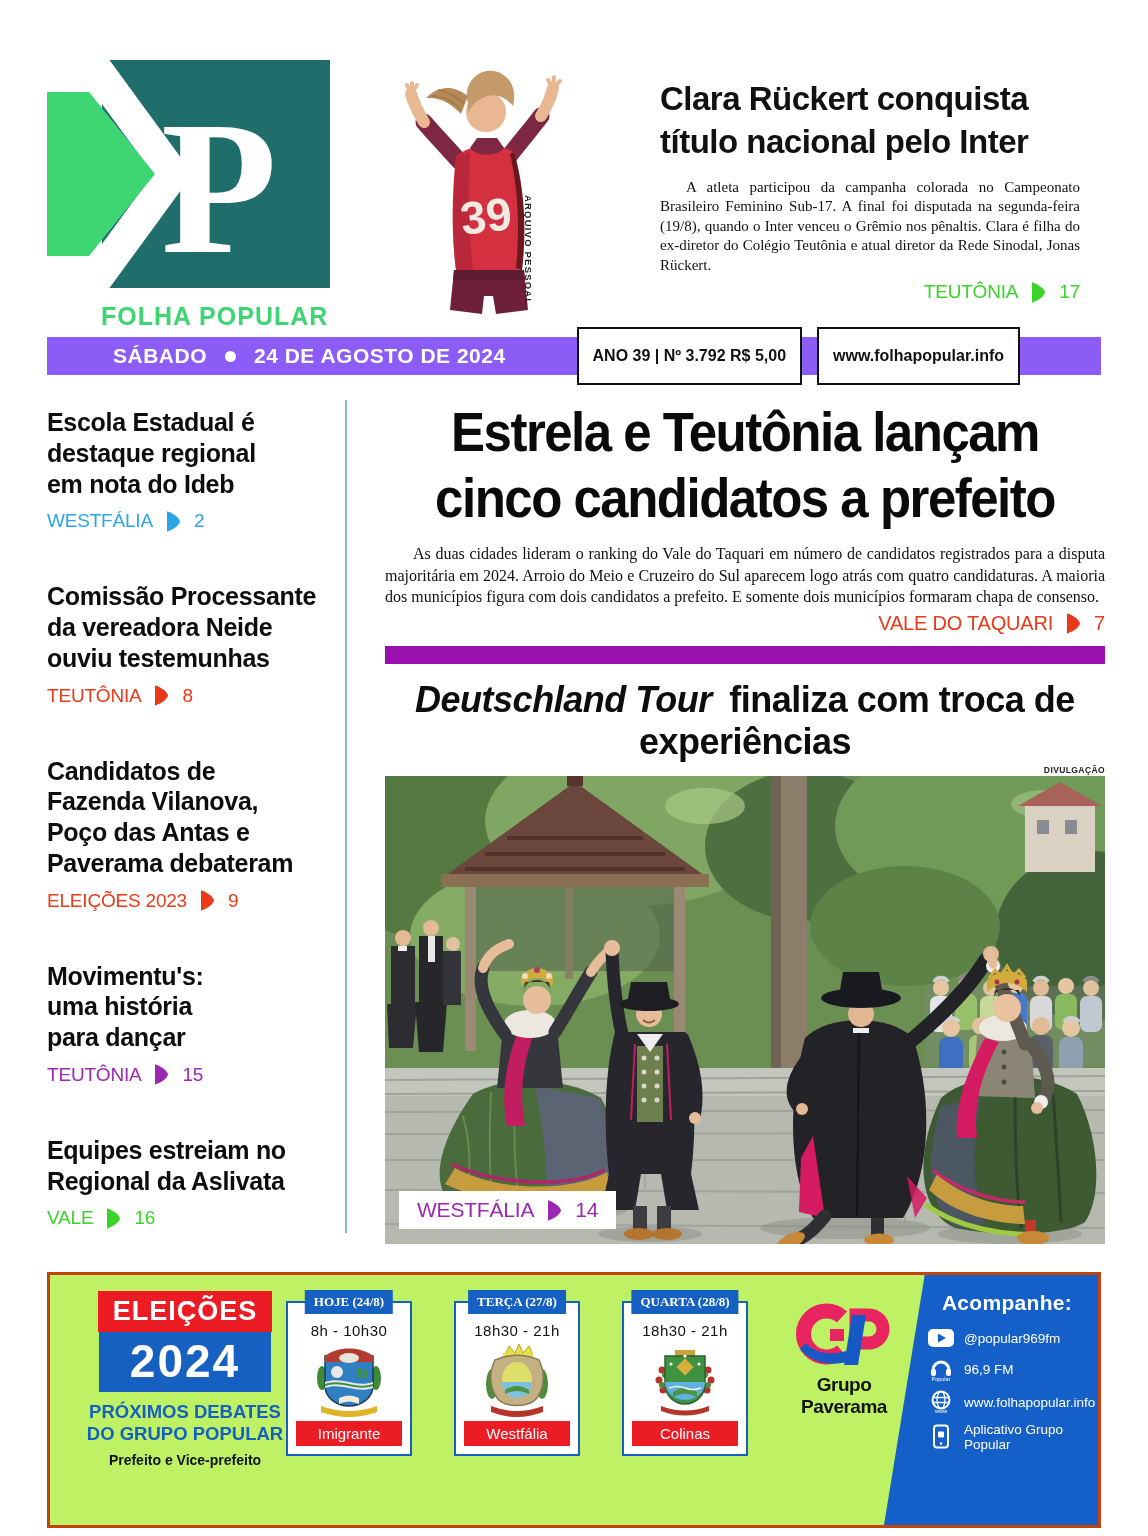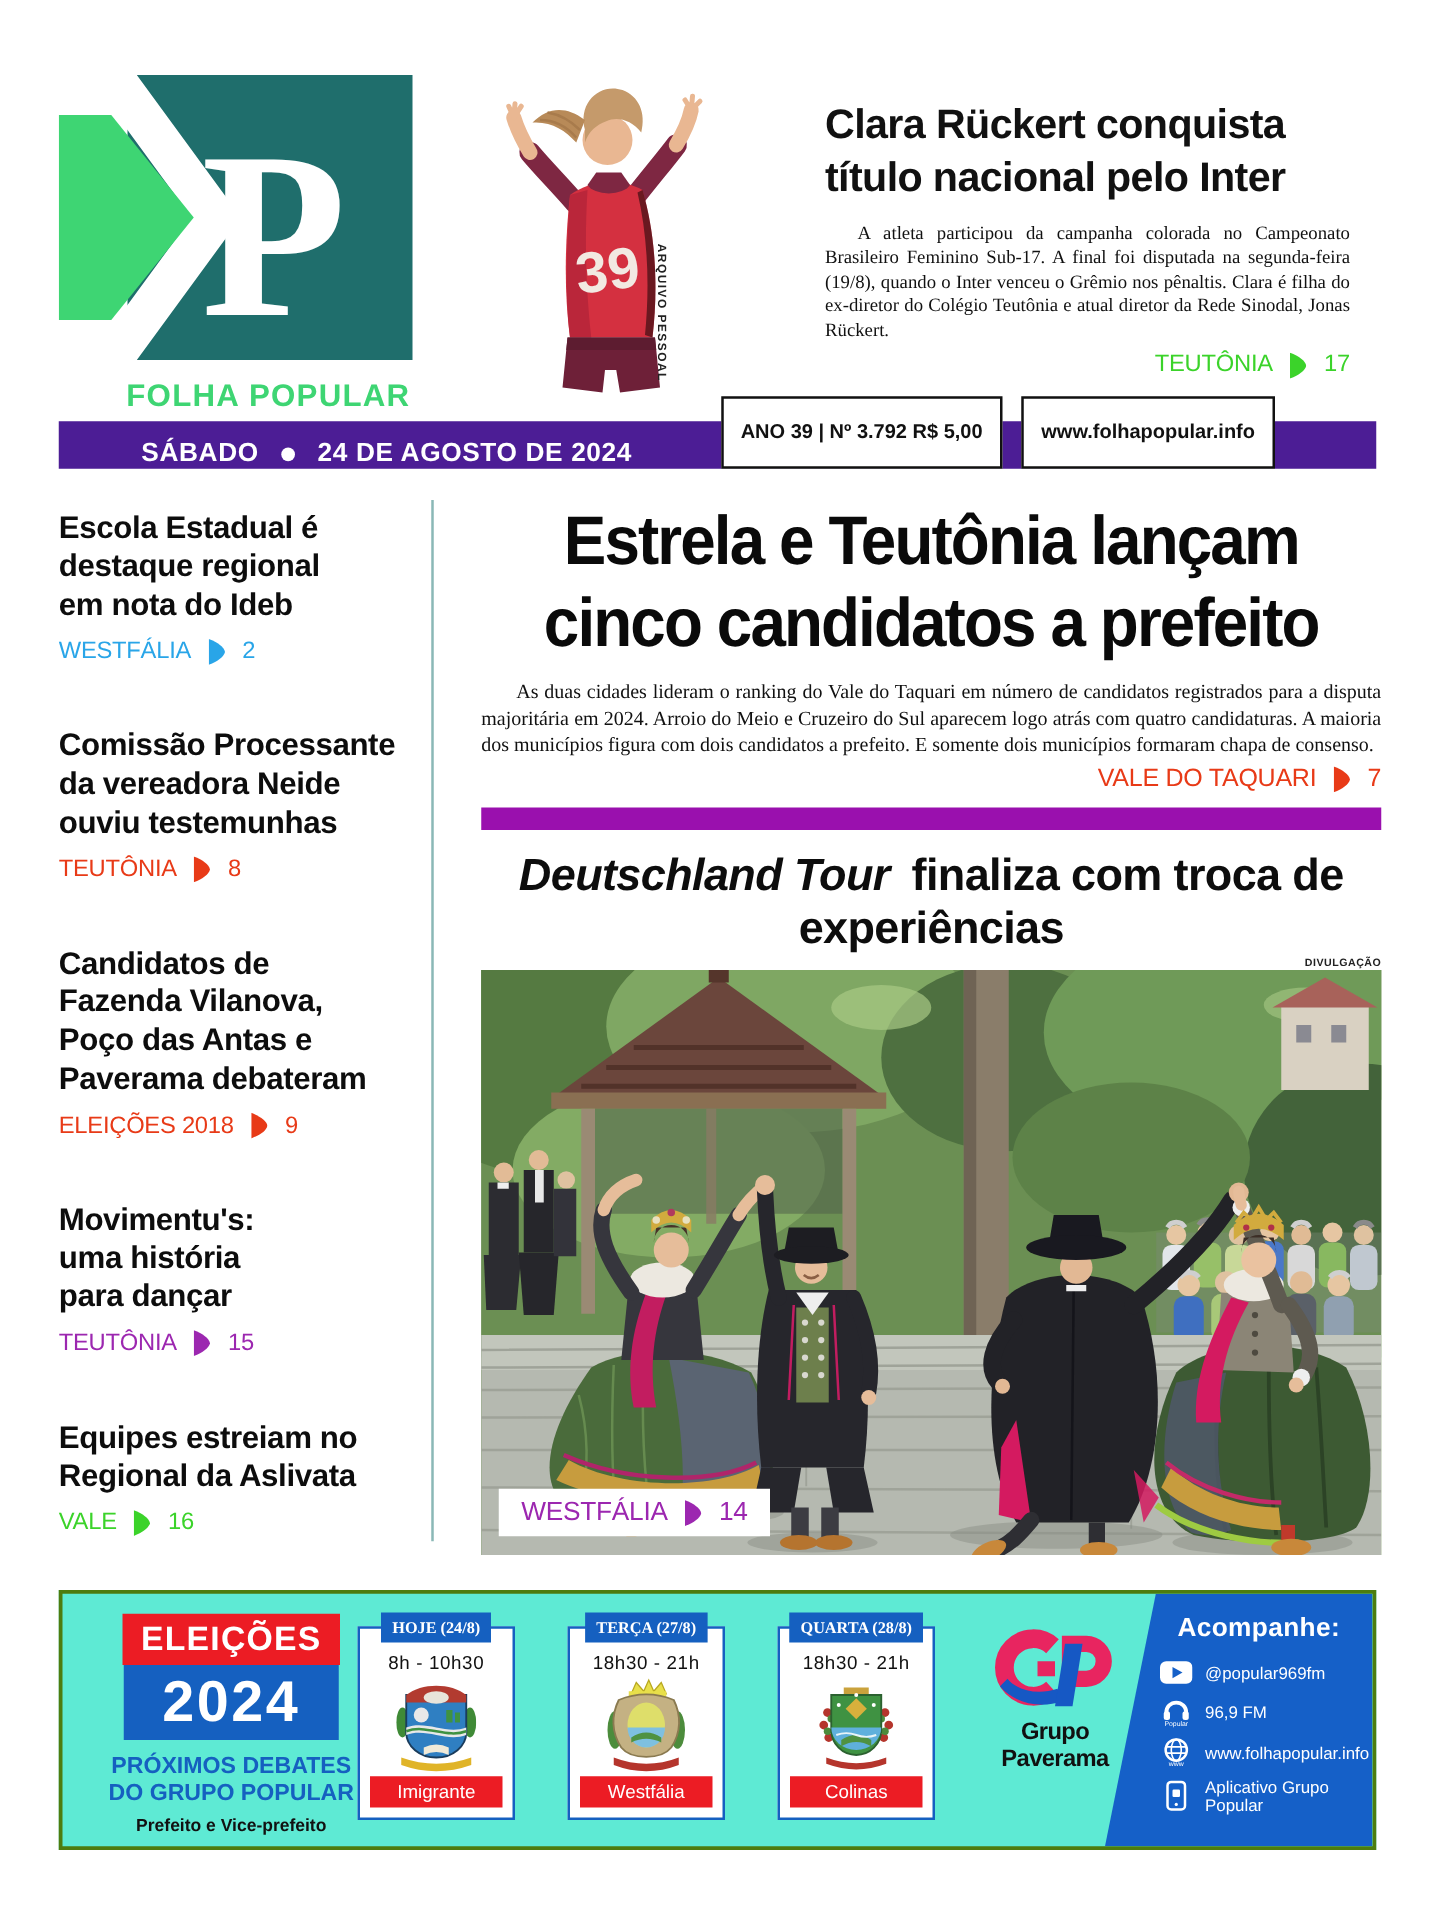--- a/index.html
+++ b/index.html
@@ -14,21 +14,21 @@
   .athlete { position:absolute; left:398px; top:60px; width:165px; height:278px; }
   .photo-credit-vert { position:absolute; left:523px; top:195px; writing-mode:vertical-rl; font-size:9.5px; font-weight:bold; letter-spacing:1.2px; color:#222; }
 
   
   .topstory { position:absolute; left:660px; top:78px; width:420px; }
   .topstory-head { font-size:33px; font-weight:bold; line-height:1.3; letter-spacing:-0.5px; white-space:pre-line; color:#111; }
   .topstory-body { margin-top:14px; font-family:"Liberation Serif", serif; font-size:15px; line-height:1.3; text-align:justify; text-indent:26px; color:#111; }
   .topstory .tagrow { justify-content:flex-end; margin-top:6px; }
 
   
-  .datebar { position:absolute; left:47px; top:337px; width:1054px; height:38px; background:#4c1d95; display:flex; align-items:flex-end; }
+  .datebar { position:absolute; left:47px; top:337px; width:1054px; height:38px; background:#8b5cf6; display:flex; align-items:center; }
   .datebar-left { display:flex; align-items:center; gap:18px; margin-left:66px; color:#fff; font-weight:bold; font-size:21px; letter-spacing:0.5px; }
   .datebar-dot { width:11px; height:11px; border-radius:50%; background:#fff; }
   .white-box { background:#fff; border:2px solid #111; color:#111; font-weight:bold; font-size:16px; padding:18px 14px; white-space:nowrap; }
   .box-edition { margin-left:auto; }
   .box-site { margin-left:15px; margin-right:81px; }
 
   
   .tagrow { display:flex; align-items:center; gap:14px; font-weight:normal; font-size:19px; letter-spacing:-0.2px; }
   .arrow { width:13px; height:21px; flex:0 0 auto; }
 
@@ -46,21 +46,21 @@
   .purple-bar { height:18px; margin-top:11px; background:#9A10AE; }
   .photo-head { margin-top:15px; font-size:36px; font-weight:bold; text-align:center; letter-spacing:-0.5px; color:#0d0d0d; }
   .photo-head .it { font-style:italic; margin-right:8px; }
   .photo-credit { text-align:right; font-size:8.5px; font-weight:bold; letter-spacing:0.4px; color:#222; margin-top:2px; }
   .photo { position:relative; width:720px; height:468px; margin-top:1px; background:#6b8f53; }
   .photo svg.scene { display:block; }
   .photo-tag { position:absolute; left:14px; bottom:15px; background:#fff; padding:7px 18px; }
   .photo-tag .tagrow { font-size:21px; }
 
   
-  .banner { position:absolute; left:47px; top:1272px; width:1054px; height:208px; border:3px solid #4d7c0f; background:#5eead4; }
+  .banner { position:absolute; left:47px; top:1272px; width:1054px; height:256px; border:3px solid #c2410c; background:#bef264; }
   .elc { position:absolute; left:28px; top:16px; width:214px; text-align:center; }
   .elc-red { display:inline-block; position:relative; z-index:2; background:#EC1C24; color:#fff; font-weight:bold; font-size:27px; letter-spacing:1px; padding:5px 15px; }
   .elc-blue { width:172px; margin:-14px auto 0; background:#1560C0; color:#fff; font-weight:bold; font-size:46px; letter-spacing:2px; line-height:1; padding:20px 0 8px; }
   .elc-sub { margin-top:9px; color:#1560C0; font-weight:bold; font-size:18.5px; line-height:1.2; white-space:pre-line; }
   .elc-sub3 { margin-top:7px; color:#111; font-weight:bold; font-size:14px; }
   .card { position:absolute; top:26px; width:126px; height:155px; border:2.5px solid #1560C0; background:#fff; }
   .card1 { left:236px; } .card2 { left:404px; } .card3 { left:572px; }
   .card-tab { position:absolute; top:-13px; left:50%; transform:translateX(-50%); background:#1560C0; color:#fff; font-size:13px; font-weight:bold; padding:4px 9px; white-space:nowrap;font-family:Liberation Serif, serif; }
   .card-time { text-align:center; margin-top:19px; font-size:15px; letter-spacing:0.5px; color:#111; }
   .card-arms { display:block; margin:3px auto 0; }
@@ -165,21 +165,21 @@
           </svg>
         <span>8</span>
       </div>
     </div>
     <div class="sb-item">
       <div class="sb-head">Candidatos de
 Fazenda Vilanova,
 Poço das Antas e
 Paverama debateram</div>
       <div class="tagrow" style="color: rgb(232, 58, 23);">
-        <span>ELEIÇÕES 2018</span>
+        <span>ELEIÇÕES 2023</span>
         <svg class="arrow" viewBox="0 0 14 22">
             <path d="M0,0 L0,22 C8,19 13,15 14,11 C13,7 8,3 0,0 Z" fill="currentColor"></path>
           </svg>
         <span>9</span>
       </div>
     </div>
     <div class="sb-item">
       <div class="sb-head">Movimentu's:
 uma história
 para dançar</div>

